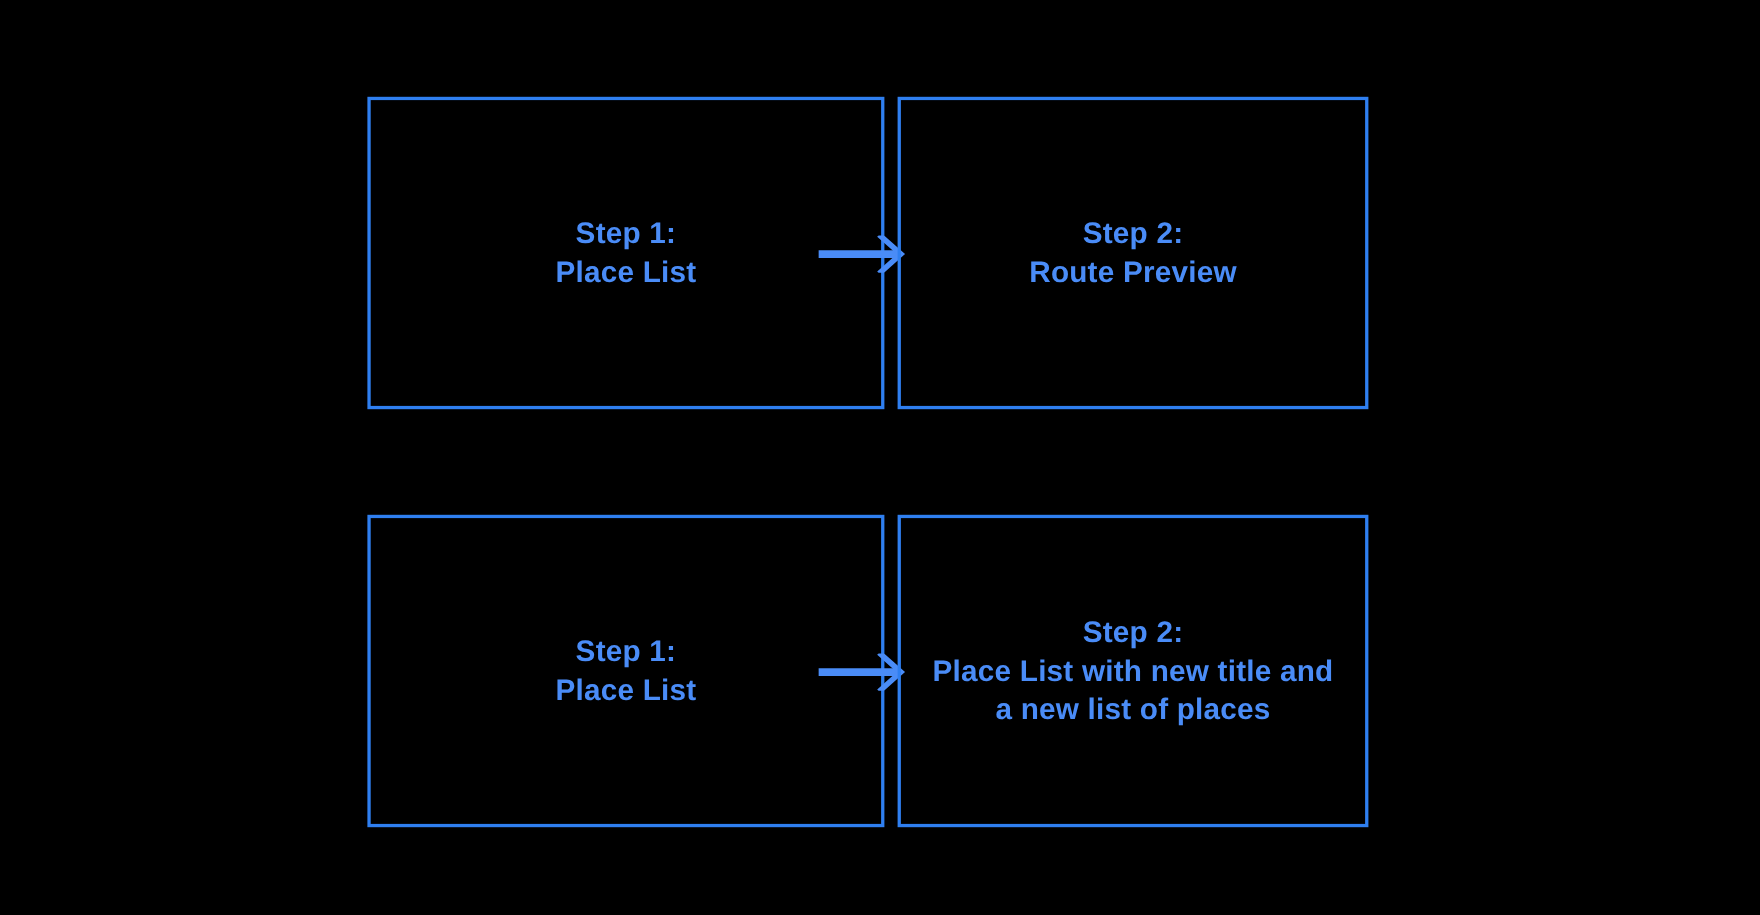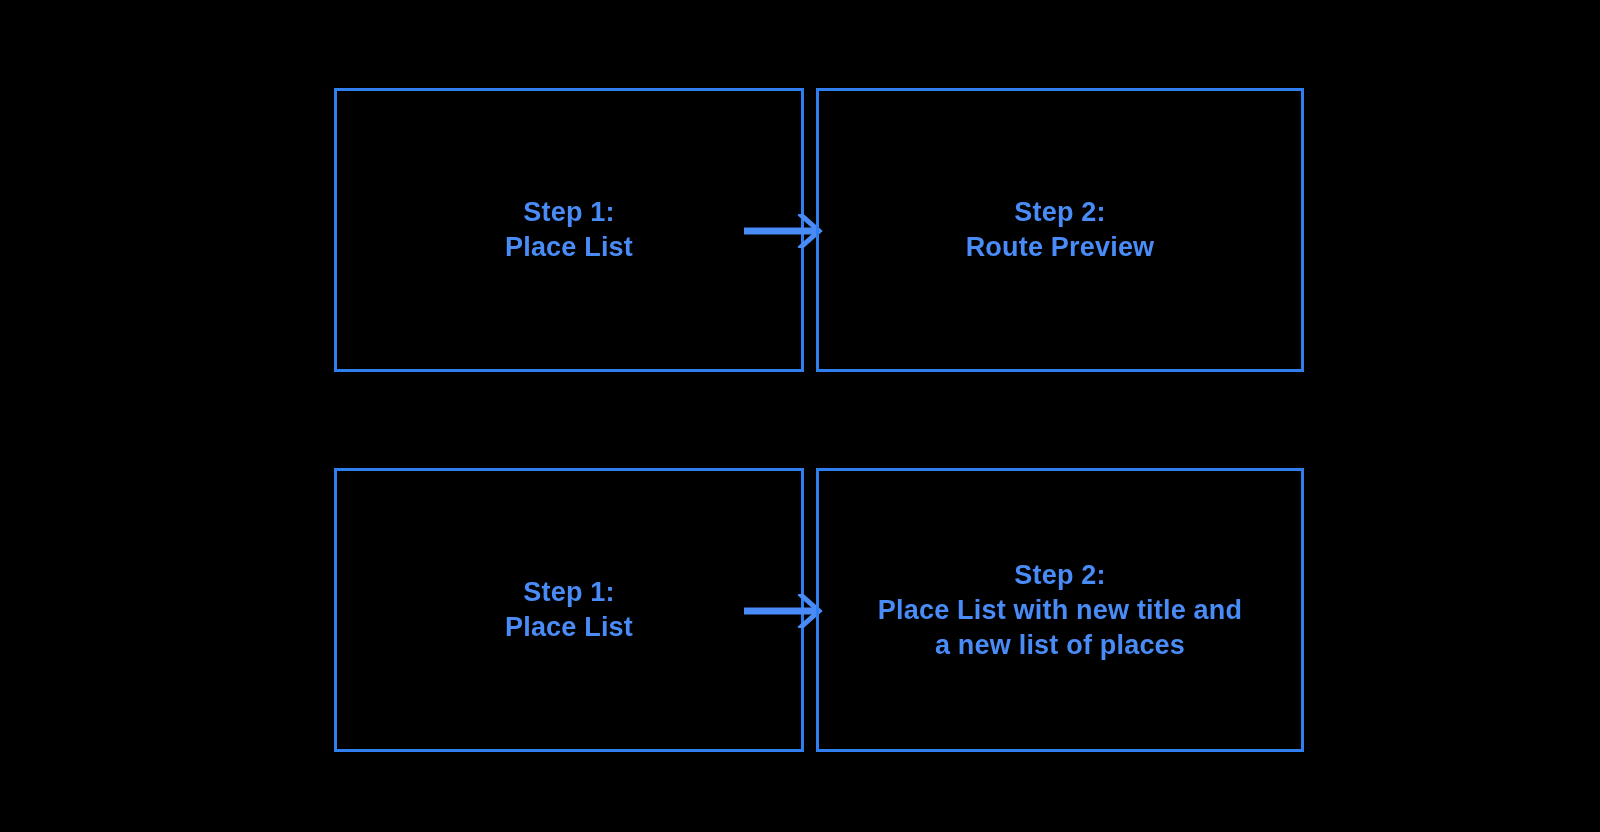--- a/index.html
+++ b/index.html
@@ -24,21 +24,21 @@
   .step-box {
     position: absolute;
     box-sizing: border-box;
     border: 3px solid #2f7ff0;
     background: transparent;
     display: flex;
     align-items: center;
     justify-content: center;
   }
   .step-box.left  { left: 314px;  top: 0; width: 470px; height: 284px; margin-left: 20px; }
-  .step-box.right { left: 816px;  top: 0; width: 488px; height: 284px; }
+  .step-box.right { left: 816px;  top: 0; width: 428px; height: 284px; }
 
   .step-label {
     color: #4a8cf7;
     font-family: "Liberation Sans", sans-serif;
     font-weight: bold;
     font-size: 27px;
     line-height: 35px;
     text-align: center;
     letter-spacing: 0.2px;
     white-space: pre-line;

